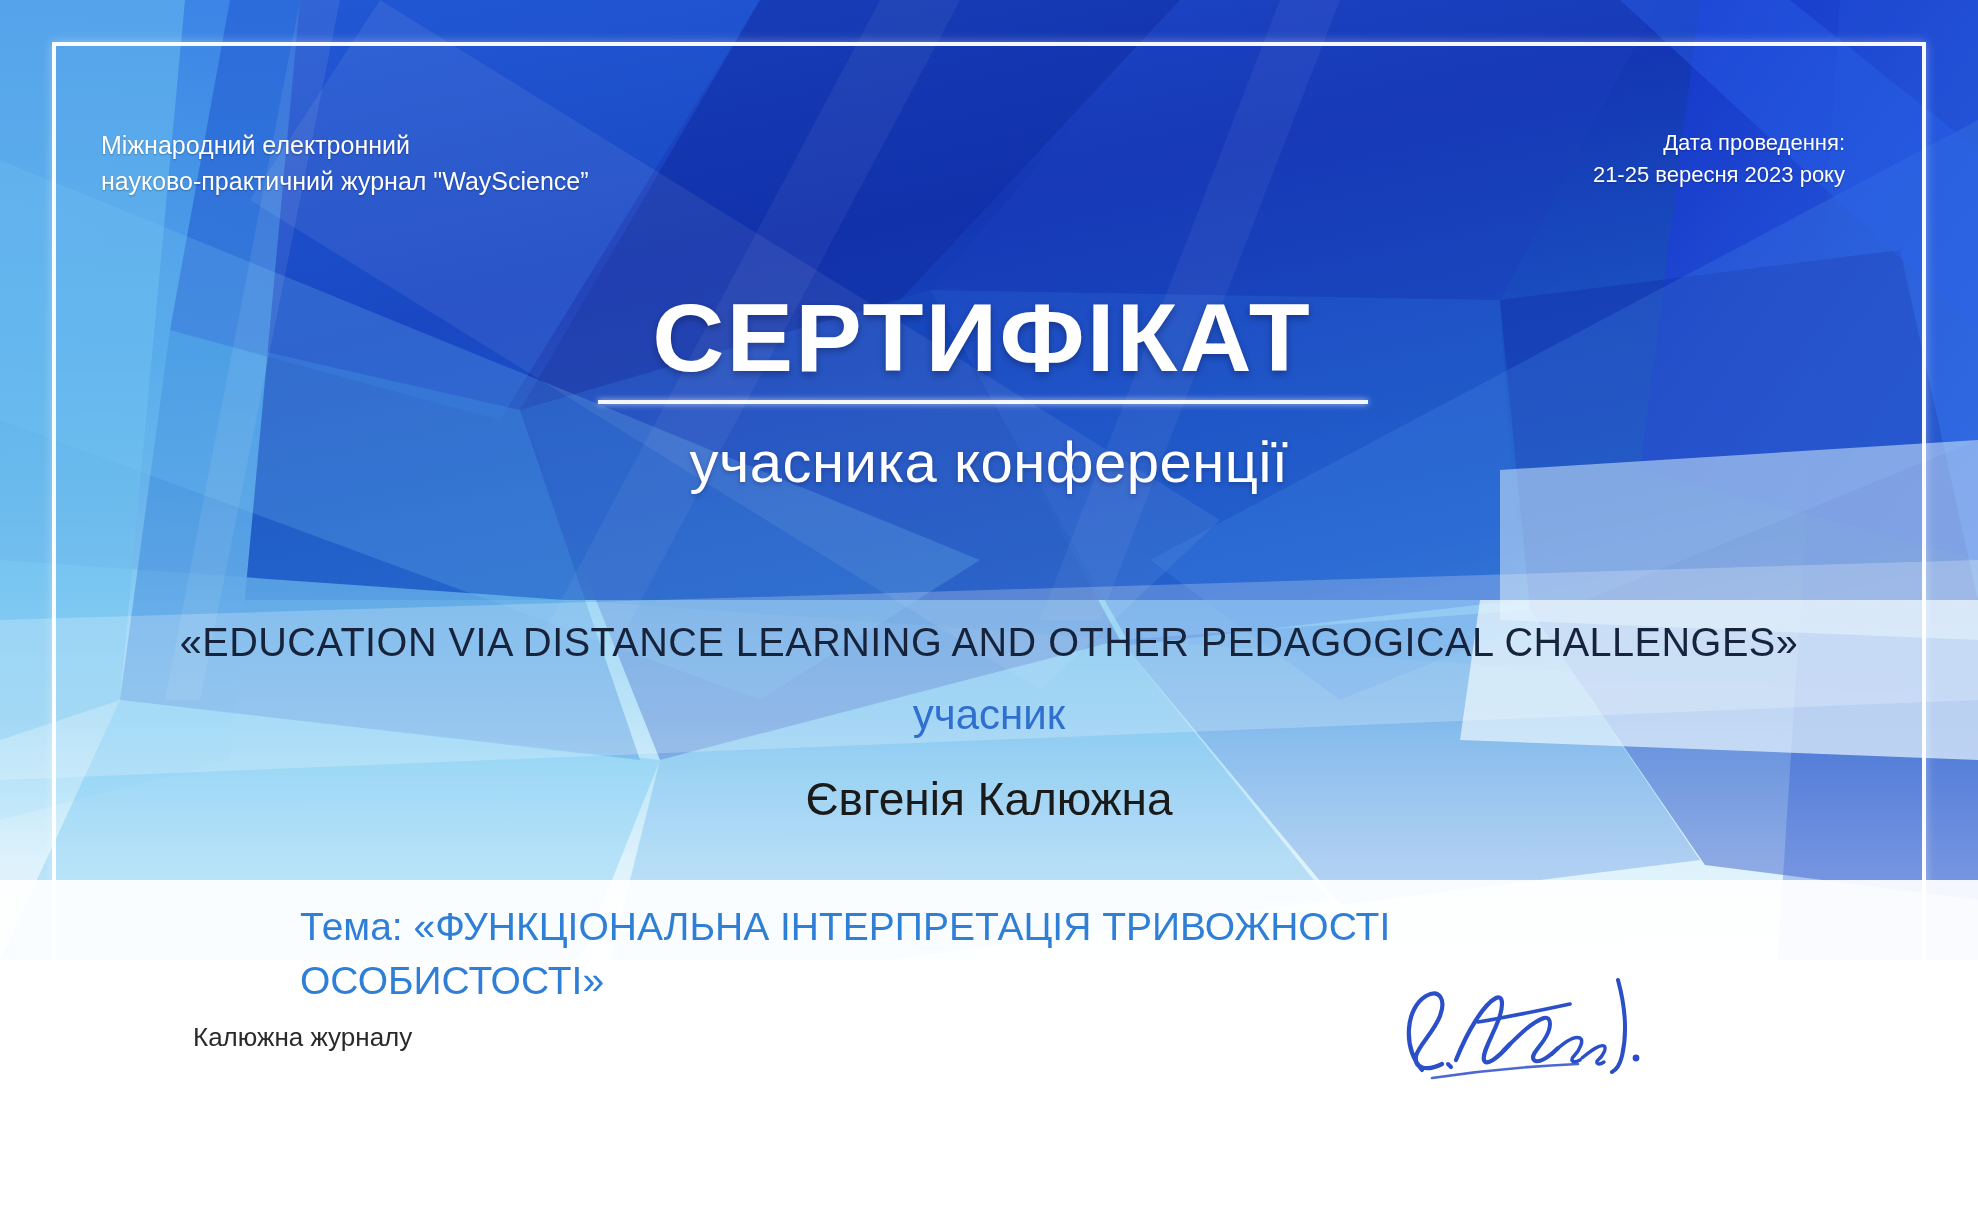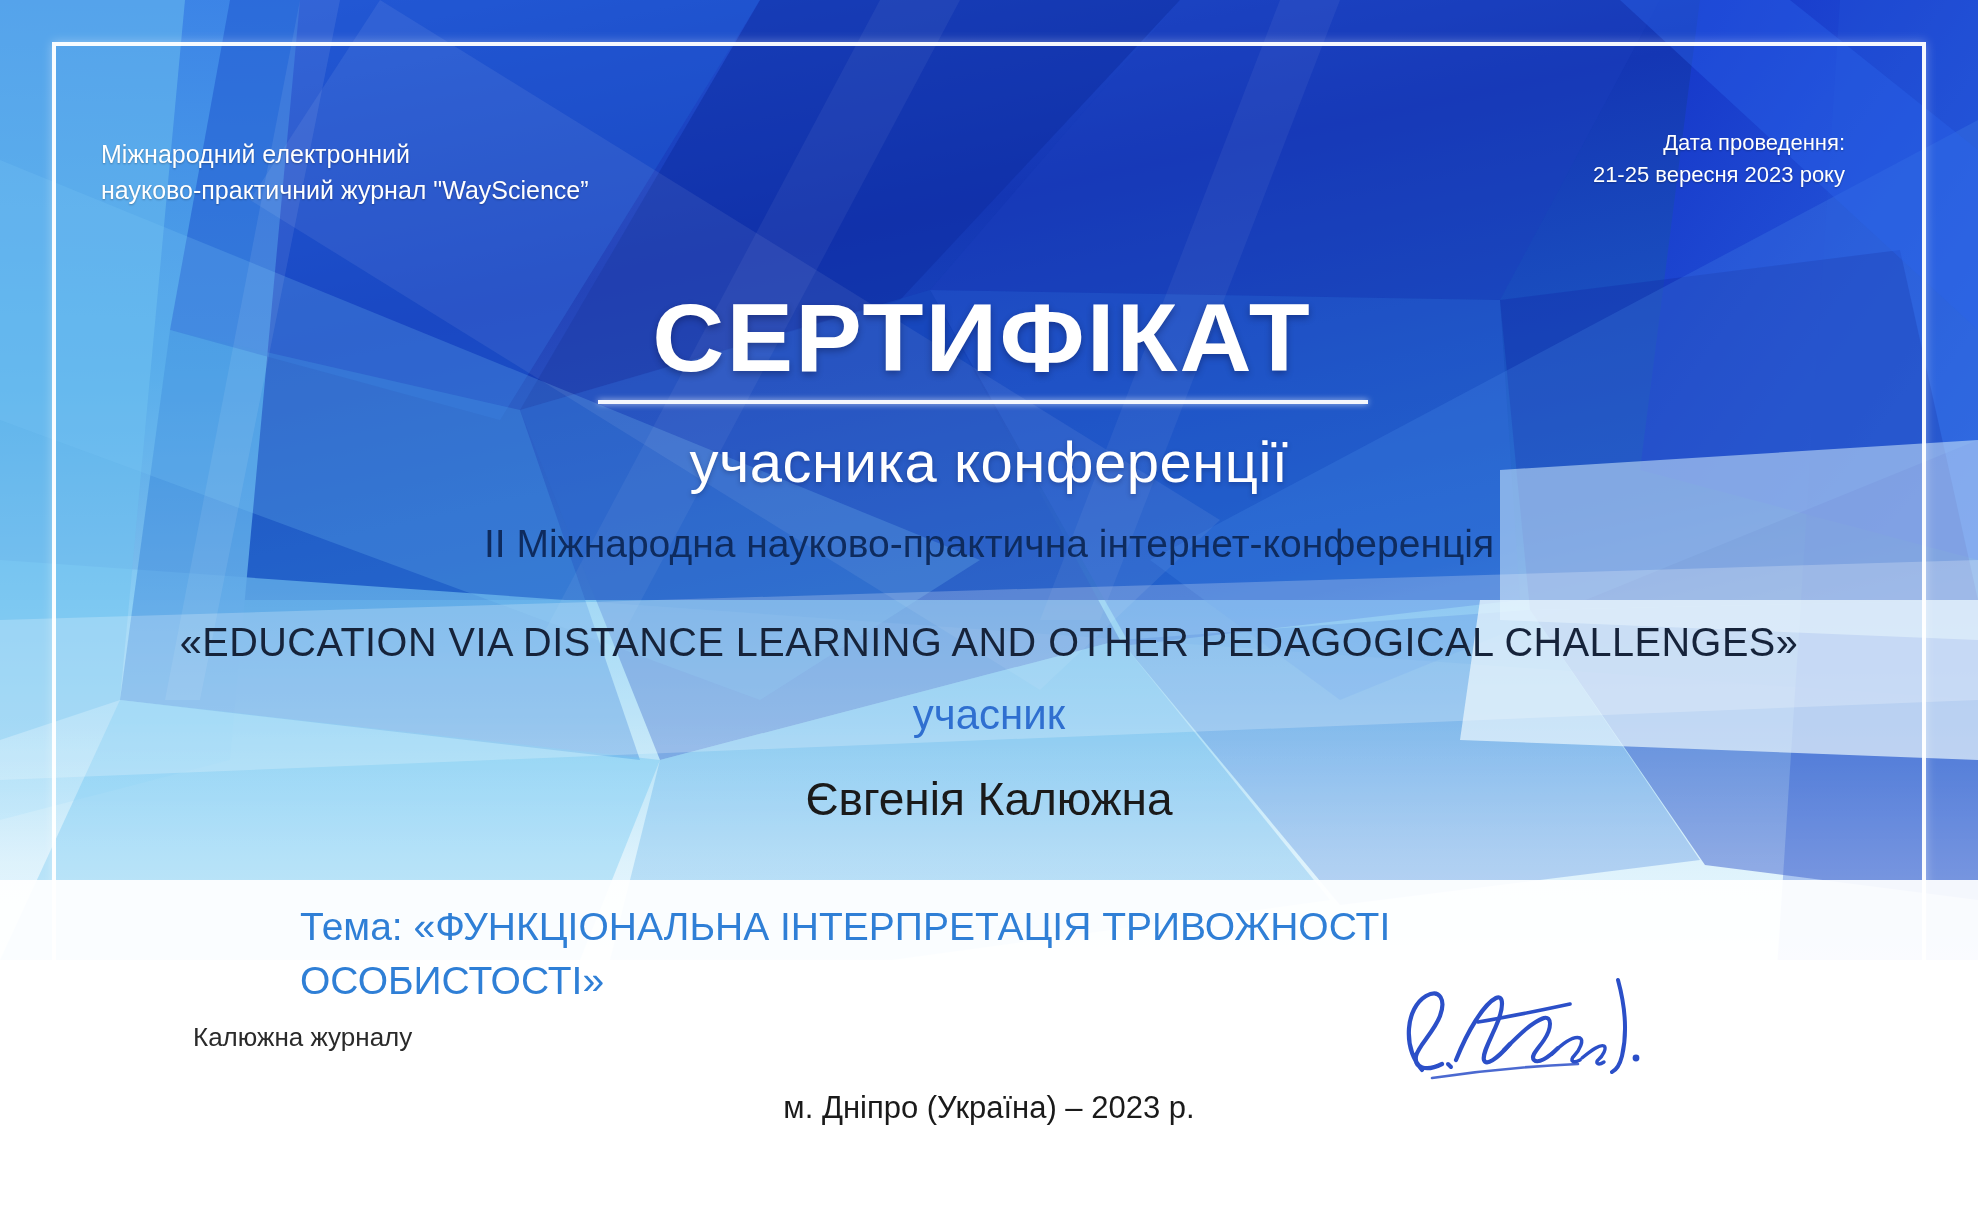--- a/index.html
+++ b/index.html
@@ -46,21 +46,20 @@
   .journal-block {
     position: absolute;
     left: 101px;
     top: 127px;
     color: #ffffff;
     font-size: 25px;
     line-height: 1.45;
     font-weight: 400;
     text-shadow: 0 1px 2px rgba(0,0,0,0.28);
     white-space: nowrap;
-    margin-top: 9px;
   }
 
   .date-block {
     position: absolute;
     right: 133px;
     top: 127px;
     color: #ffffff;
     font-size: 22px;
     line-height: 1.45;
     text-align: right;
@@ -279,36 +278,34 @@
       <div>21-25 вересня 2023 року</div>
     </div>
 
     <div class="title-wrap">
       <div class="cert-title">СЕРТИФІКАТ</div>
       <div class="title-rule"></div>
     </div>
 
     <div class="cert-subtitle">учасника конференції</div>
 
-    <div class="conf-line">II Міжнародна науково-практична інтернет-конференція</div>
 
     <div class="conf-title-en">«EDUCATION VIA DISTANCE LEARNING AND OTHER PEDAGOGICAL CHALLENGES»</div>
 
     <div class="role-line">учасник</div>
 
     <div class="participant-name">Євгенія Калюжна</div>
 
     <div class="topic-block">
       <span>Тема: «ФУНКЦІОНАЛЬНА ІНТЕРПРЕТАЦІЯ ТРИВОЖНОСТІ</span>
       <span class="topic-l2">ОСОБИСТОСТІ»</span>
     </div>
 
     <div class="editorial">Калюжна журналу</div>
 
-    <div class="city-line">м. Дніпро (Україна) – 2023 р.</div>
 
     <div class="signature">
       <svg viewBox="0 0 280 120" xmlns="http://www.w3.org/2000/svg">
         <g fill="none" stroke="#2b4fc8" stroke-linecap="round" stroke-linejoin="round">
           <path d="M30,110 C10,86 14,48 34,36 C48,28 54,40 48,56 C42,72 26,86 24,96 C22,108 34,112 50,104" stroke-width="4.2"></path>
           <path d="M56,104 l3,3" stroke-width="4"></path>
           <path d="M64,100 C76,70 92,44 104,38 C112,34 112,48 104,66 C98,80 90,94 92,100 C94,106 104,100 118,84" stroke-width="4.2"></path>
           <path d="M86,62 C110,58 150,50 178,44" stroke-width="3.6"></path>
           <path d="M112,90 C128,74 140,62 152,58 C160,56 160,68 152,80 C146,89 138,96 142,100 C146,104 156,98 166,88" stroke-width="4"></path>
           <path d="M160,94 C172,82 182,76 188,78 C192,80 188,90 182,96 C178,100 180,104 188,100" stroke-width="3.6"></path>

